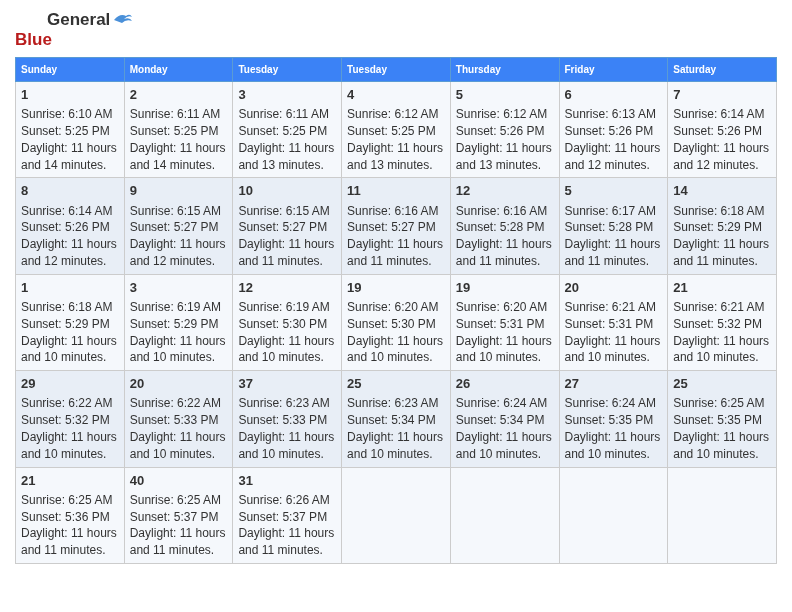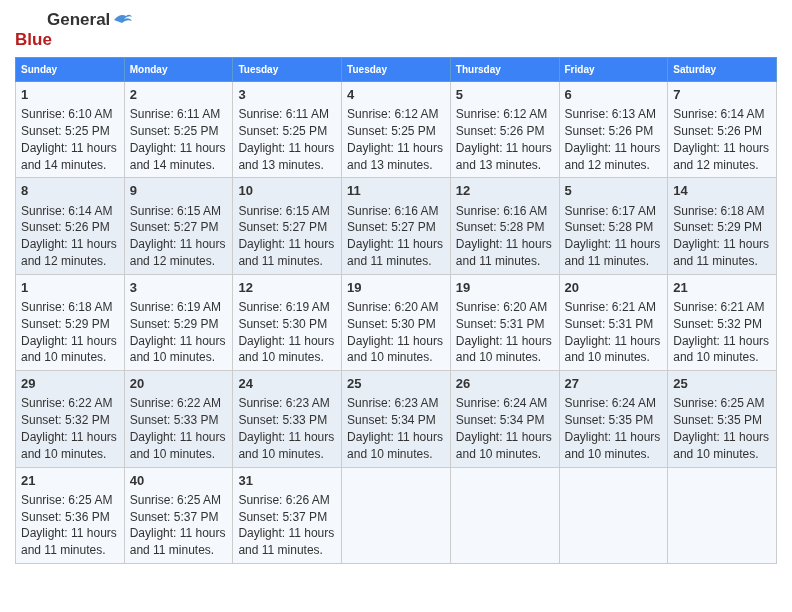--- a/index.html
+++ b/index.html
@@ -134,21 +134,21 @@
         <td><span class="day-num">3</span><span class="day-info">Sunrise: 6:19 AM<br>Sunset: 5:29 PM<br>Daylight: 11 hours and 10 minutes.</span></td>
         <td><span class="day-num">12</span><span class="day-info">Sunrise: 6:19 AM<br>Sunset: 5:30 PM<br>Daylight: 11 hours and 10 minutes.</span></td>
         <td><span class="day-num">19</span><span class="day-info">Sunrise: 6:20 AM<br>Sunset: 5:30 PM<br>Daylight: 11 hours and 10 minutes.</span></td>
         <td><span class="day-num">19</span><span class="day-info">Sunrise: 6:20 AM<br>Sunset: 5:31 PM<br>Daylight: 11 hours and 10 minutes.</span></td>
         <td><span class="day-num">20</span><span class="day-info">Sunrise: 6:21 AM<br>Sunset: 5:31 PM<br>Daylight: 11 hours and 10 minutes.</span></td>
         <td><span class="day-num">21</span><span class="day-info">Sunrise: 6:21 AM<br>Sunset: 5:32 PM<br>Daylight: 11 hours and 10 minutes.</span></td>
       </tr>
       <tr>
         <td><span class="day-num">29</span><span class="day-info">Sunrise: 6:22 AM<br>Sunset: 5:32 PM<br>Daylight: 11 hours and 10 minutes.</span></td>
         <td><span class="day-num">20</span><span class="day-info">Sunrise: 6:22 AM<br>Sunset: 5:33 PM<br>Daylight: 11 hours and 10 minutes.</span></td>
-        <td><span class="day-num">24</span><span class="day-info">Sunrise: 6:23 AM<br>Sunset: 5:33 PM<br>Daylight: 11 hours and 10 minutes.</span></td>
+        <td><span class="day-num">37</span><span class="day-info">Sunrise: 6:23 AM<br>Sunset: 5:33 PM<br>Daylight: 11 hours and 10 minutes.</span></td>
         <td><span class="day-num">25</span><span class="day-info">Sunrise: 6:23 AM<br>Sunset: 5:34 PM<br>Daylight: 11 hours and 10 minutes.</span></td>
         <td><span class="day-num">26</span><span class="day-info">Sunrise: 6:24 AM<br>Sunset: 5:34 PM<br>Daylight: 11 hours and 10 minutes.</span></td>
         <td><span class="day-num">27</span><span class="day-info">Sunrise: 6:24 AM<br>Sunset: 5:35 PM<br>Daylight: 11 hours and 10 minutes.</span></td>
         <td><span class="day-num">25</span><span class="day-info">Sunrise: 6:25 AM<br>Sunset: 5:35 PM<br>Daylight: 11 hours and 10 minutes.</span></td>
       </tr>
       <tr>
         <td><span class="day-num">21</span><span class="day-info">Sunrise: 6:25 AM<br>Sunset: 5:36 PM<br>Daylight: 11 hours and 11 minutes.</span></td>
         <td><span class="day-num">40</span><span class="day-info">Sunrise: 6:25 AM<br>Sunset: 5:37 PM<br>Daylight: 11 hours and 11 minutes.</span></td>
         <td><span class="day-num">31</span><span class="day-info">Sunrise: 6:26 AM<br>Sunset: 5:37 PM<br>Daylight: 11 hours and 11 minutes.</span></td>
         <td class="empty-cell"></td>

